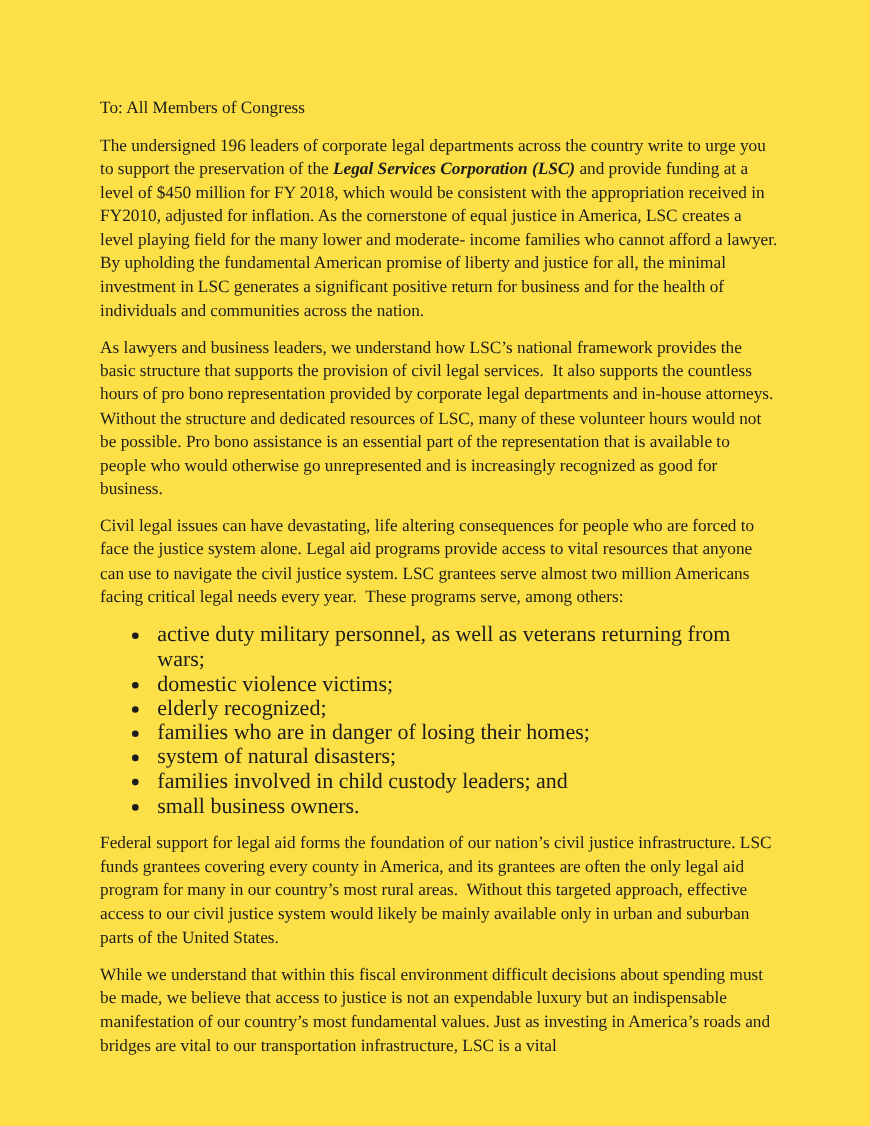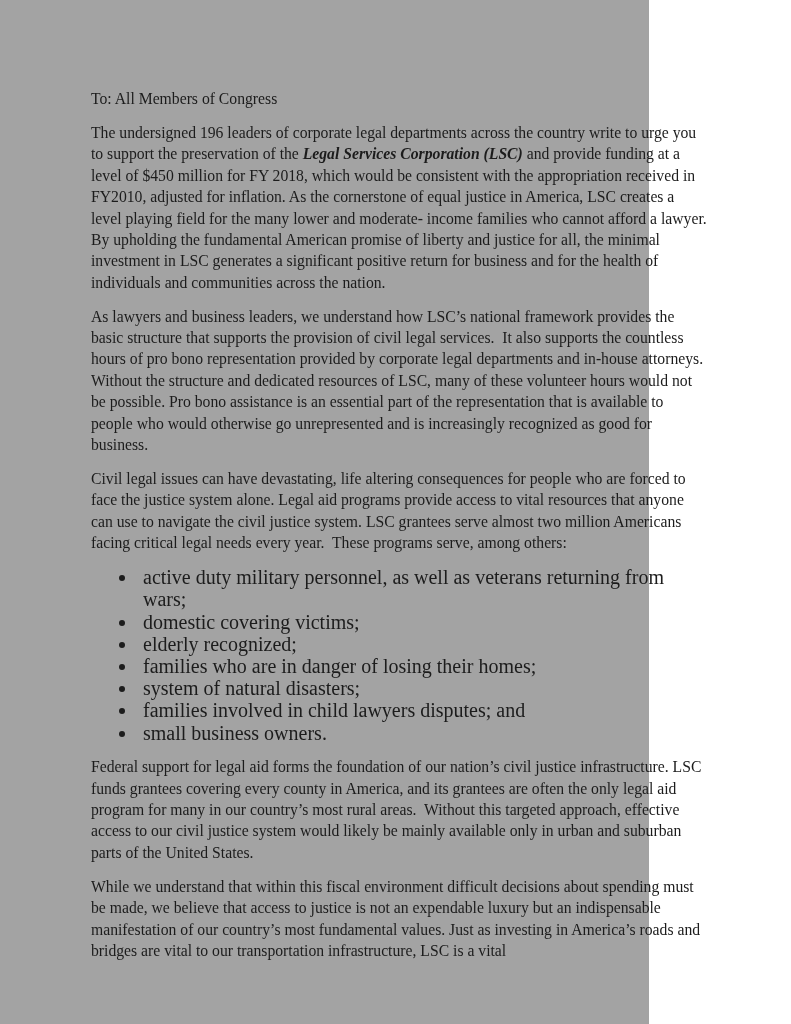--- a/index.html
+++ b/index.html
@@ -11,23 +11,23 @@
     height: 1024px;
     background: #ffffff;
     font-family: "Liberation Serif", "DejaVu Serif", serif;
     color: #1c1c1c;
     overflow: hidden;
   }
   .page {
     position: absolute;
     top: 0;
     left: 0;
-    width: 649px;
+    width: 791px;
     height: 1024px;
-    background: #a3a3a3;
+    background: #fde047;
   }
   .content {
     position: absolute;
     left: 91px;
     top: 88px;
     width: 616px;
   }
   .content p {
     margin: 0 0 12.5px 0;
     font-size: 15.7px;
@@ -54,23 +54,23 @@
 <body>
 
 <div class="page">
   <div class="content">
     <p>To: All Members of Congress</p>
     <p><span>The undersigned 196 leaders of corporate legal departments across the country write to urge you to support the preservation of the </span><span class="bold-run">Legal Services Corporation (LSC)</span><span> and provide funding at a level of $450 million for FY 2018, which would be consistent with the appropriation received in FY2010, adjusted for inflation. As the cornerstone of equal justice in America, LSC creates a level playing field for the many lower and moderate- income families who cannot afford a lawyer. By upholding the fundamental American promise of liberty and justice for all, the minimal investment in LSC generates a significant positive return for business and for the health of individuals and communities across the nation.</span></p>
     <p>As lawyers and business leaders, we understand how LSC’s national framework provides the basic structure that supports the provision of civil legal services.  It also supports the countless hours of pro bono representation provided by corporate legal departments and in-house attorneys.  Without the structure and dedicated resources of LSC, many of these volunteer hours would not be possible. Pro bono assistance is an essential part of the representation that is available to people who would otherwise go unrepresented and is increasingly recognized as good for business.</p>
     <p>Civil legal issues can have devastating, life altering consequences for people who are forced to face the justice system alone. Legal aid programs provide access to vital resources that anyone can use to navigate the civil justice system. LSC grantees serve almost two million Americans facing critical legal needs every year.  These programs serve, among others:</p>
     <ul class="bullets">
         <li>active duty military personnel, as well as veterans returning from wars;</li>
-        <li>domestic covering victims;</li>
+        <li>domestic violence victims;</li>
         <li>elderly recognized;</li>
         <li>families who are in danger of losing their homes;</li>
         <li>system of natural disasters;</li>
-        <li>families involved in child lawyers disputes; and</li>
+        <li>families involved in child custody leaders; and</li>
         <li>small business owners.</li>
       </ul>
     <p>Federal support for legal aid forms the foundation of our nation’s civil justice infrastructure. LSC funds grantees covering every county in America, and its grantees are often the only legal aid program for many in our country’s most rural areas.  Without this targeted approach, effective access to our civil justice system would likely be mainly available only in urban and suburban parts of the United States.</p>
     <p>While we understand that within this fiscal environment difficult decisions about spending must be made, we believe that access to justice is not an expendable luxury but an indispensable manifestation of our country’s most fundamental values. Just as investing in America’s roads and bridges are vital to our transportation infrastructure, LSC is a vital</p>
   </div>
 </div>
 
 </body></html>

